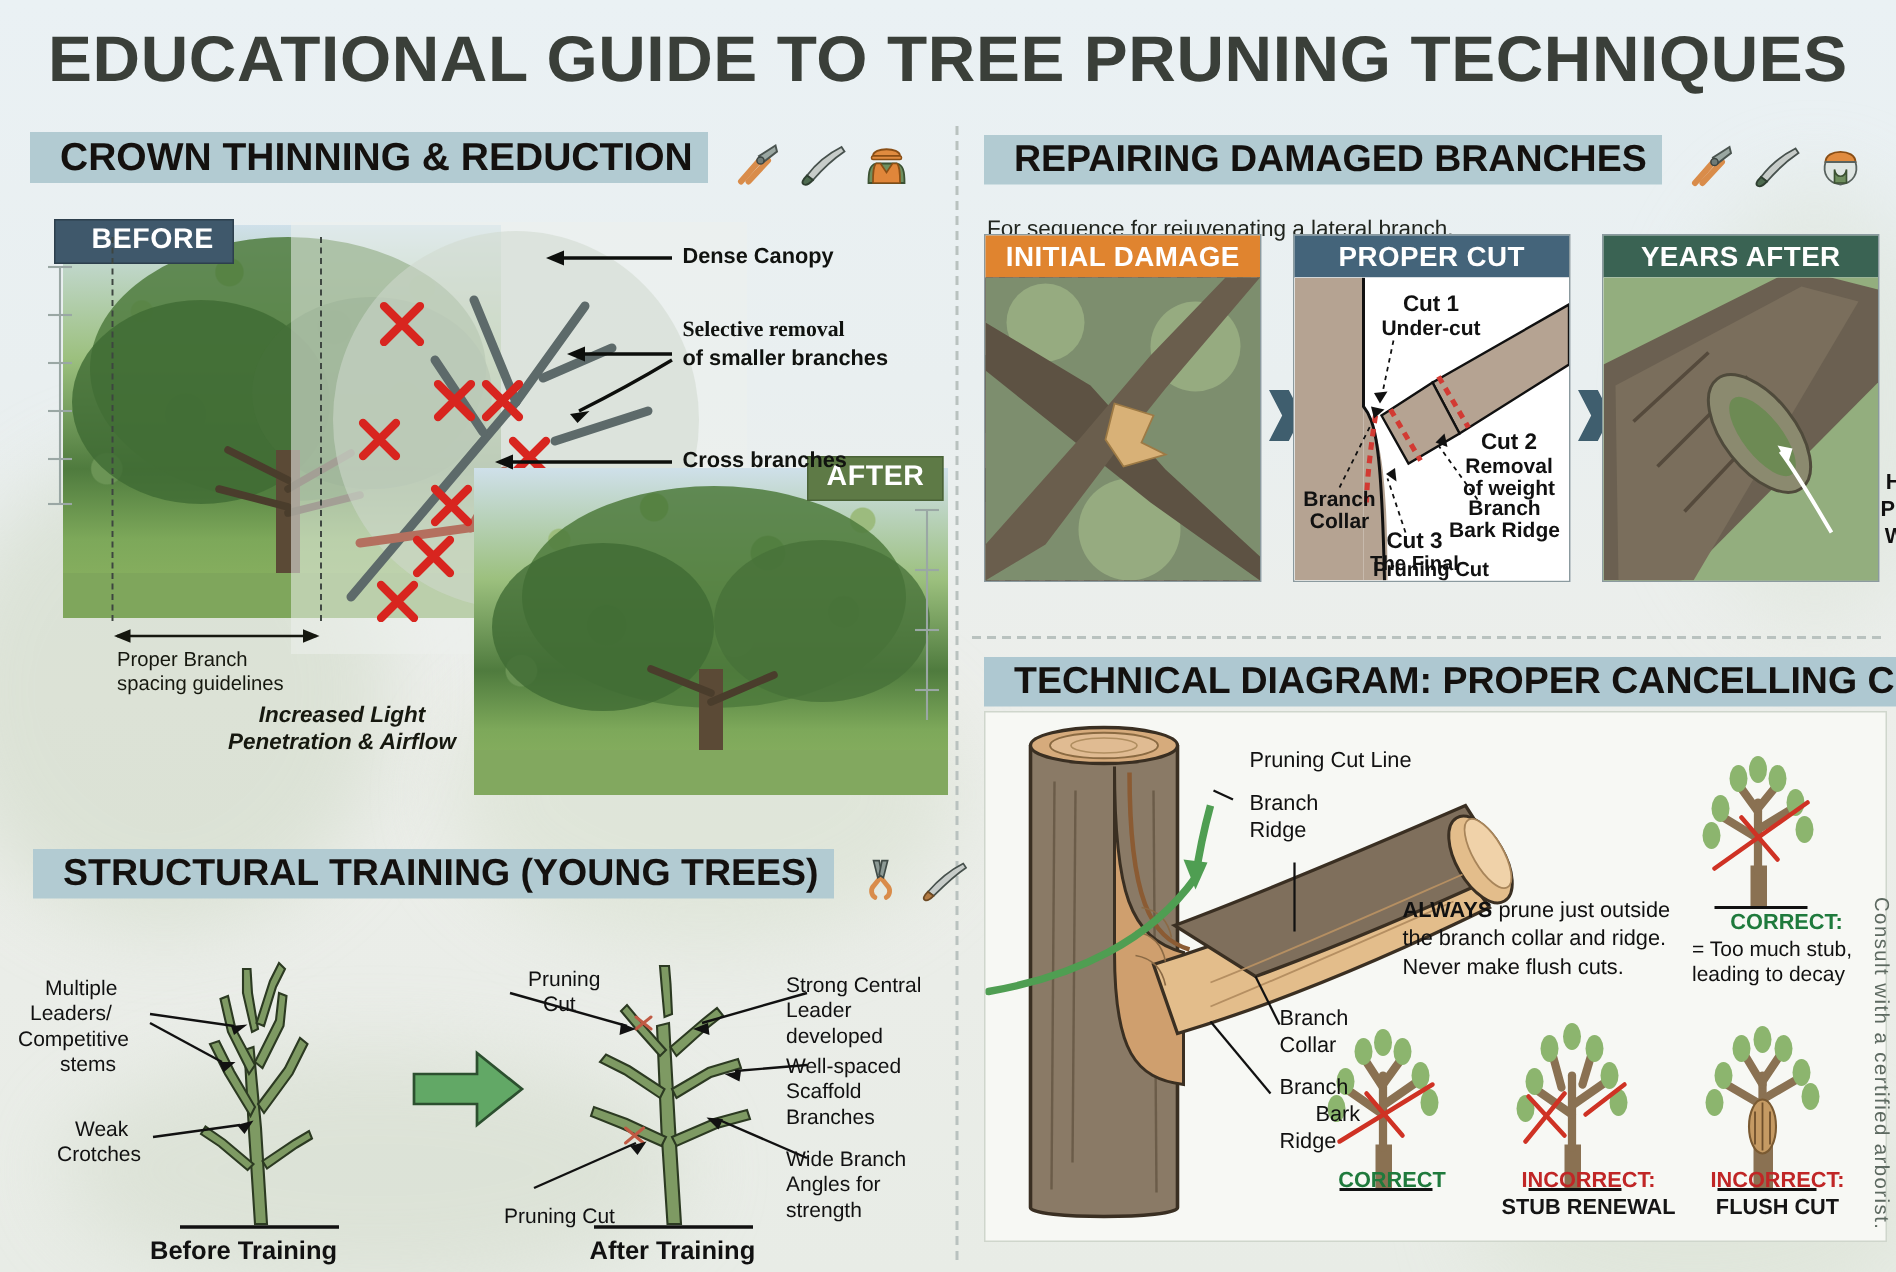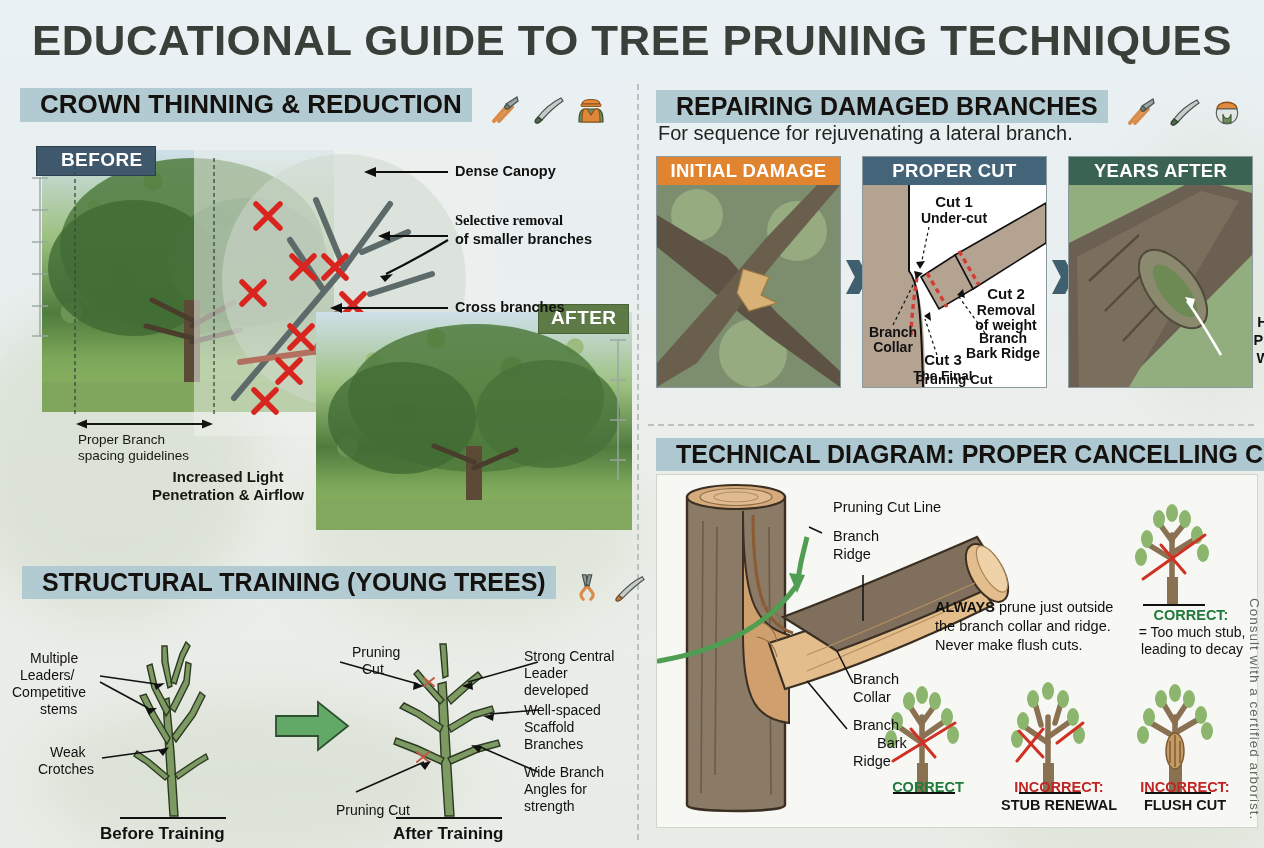--- a/index.html
+++ b/index.html
@@ -66,37 +66,37 @@
   .overlay-wedge{
     position:absolute;left:176px;top:8px;width:304px;height:288px;
     background:rgba(236,241,236,.55);
     clip-path:polygon(0 0,100% 0,100% 62%,62% 100%,0 100%);
   }
   .diagram-crown{position:absolute;left:176px;top:8px;width:304px;height:300px;}
 
   .annot{position:absolute;font-size:14.5px;font-weight:bold;color:#10120f;line-height:1.2;}
 
   .dim-text{position:absolute;font-size:13.5px;color:#16180f;line-height:1.22;text-align:left;}
-  .dim-bold{position:absolute;font-size:15px;font-weight:bold;color:#16180f;line-height:1.22;text-align:center;}
+  .dim-bold{position:absolute;font-size:15px;font-weight:bold;color:#16180f;line-height:1.22;text-align:center;font-style:italic;}
 
   
   #sec-struct{position:absolute;left:22px;top:566px;}
   .struct-stage{position:absolute;left:0px;top:604px;width:634px;height:244px;}
   .struct-label{position:absolute;font-size:17px;font-weight:bold;color:#111;}
   .st-annot{position:absolute;font-size:14px;color:#111;line-height:1.2;}
 
   
   .vdiv{position:absolute;left:637px;top:84px;width:0;height:756px;
         border-left:2px dashed #b9c2bf;}
   .hdiv{position:absolute;left:648px;top:424px;width:606px;height:0;
         border-top:2px dashed #b9c2bf;}
 
   
   #sec-repair{position:absolute;left:656px;top:90px;}
-  .subcap{position:absolute;left:658px;top:122px;font-size:20px;color:#21251f;}
+  .subcap{position:absolute;left:658px;top:144px;font-size:15px;color:#21251f;}
 
   .tri-row{position:absolute;left:656px;top:156px;width:600px;height:240px;}
   .tri-card{position:absolute;top:0;width:185px;height:232px;border:1px solid #8b9a9f;box-sizing:border-box;background:#fff;}
   .tri-head{height:28px;line-height:28px;text-align:center;color:#fff;font-size:18.5px;font-weight:bold;letter-spacing:.3px;}
   .tri-body{position:absolute;left:0;right:0;top:28px;bottom:0;overflow:hidden;}
   .tri-cap{position:absolute;top:392px;font-size:18px;font-weight:bold;color:#121212;text-align:center;width:185px;}
   .arrow-con{position:absolute;top:104px;width:22px;height:34px;background:#3f5e6e;
     clip-path:polygon(0 0,60% 0,100% 50%,60% 100%,0 100%,40% 50%);}
 
   .bark{
@@ -117,21 +117,21 @@
   #sec-tech{position:absolute;left:656px;top:438px;}
   .tech-panel{position:absolute;left:656px;top:474px;width:600px;height:352px;
     background:#f7f8f4;border:1px solid #cfd6cc;}
   .tech-lbl{position:absolute;font-size:14.5px;color:#111;line-height:1.22;}
   .always-txt{position:absolute;left:935px;top:598px;width:195px;font-size:14.5px;color:#111;line-height:1.3;}
   .always-txt b{font-weight:bold;}
   .mini-cap{position:absolute;text-align:center;font-size:14.5px;font-weight:bold;line-height:1.25;}
   .cor{color:#1f7a3c;}
   .inc{color:#c02626;}
   .dark{color:#151515;}
-  .mini-note{position:absolute;font-size:14px;color:#111;line-height:1.22;text-align:center;}
+  .mini-note{position:absolute;font-size:14px;color:#111;line-height:1.22;text-align:left;}
 
   .sidenote{position:absolute;right:2px;top:598px;
     font-size:13.5px;color:#5d6960;letter-spacing:1px;
     writing-mode:vertical-rl;}
 </style>
 </head>
 <body>
 
 <div id="page">
 

